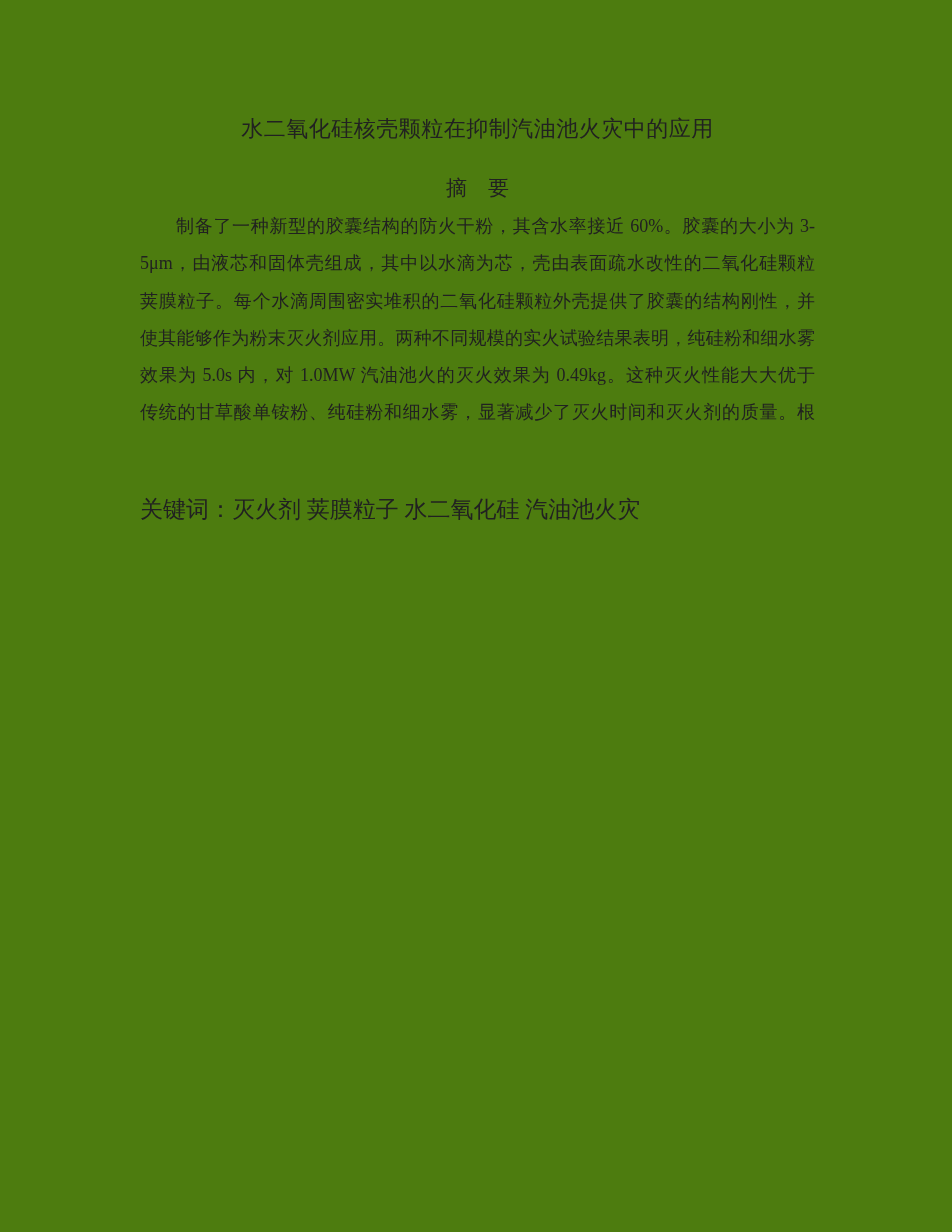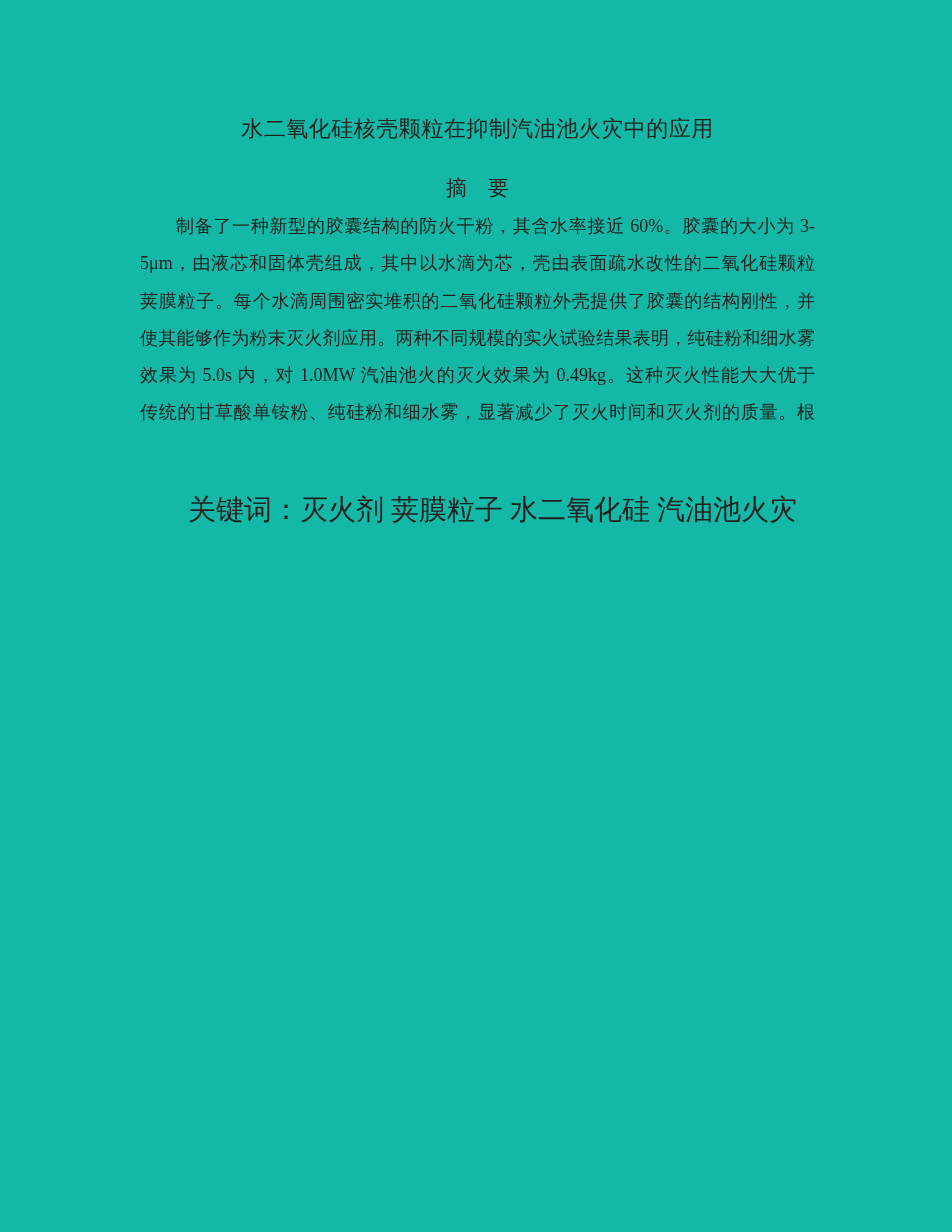--- a/index.html
+++ b/index.html
@@ -11,21 +11,21 @@
     height: 1232px;
     background: #ffffff;
     font-family: "Liberation Serif", "DejaVu Serif", serif;
     color: #212121;
     overflow: hidden;
   }
   .page {
     position: relative;
     width: 952px;
     height: 1232px;
-    background: #14b8a6;
+    background: #4d7c0f;
     box-sizing: border-box;
     padding: 112px 137px 0 140px;
   }
   .doc-title {
     font-size: 22px;
     line-height: 34px;
     text-align: center;
     font-weight: normal;
     margin: 0;
     letter-spacing: 0.5px;
@@ -51,24 +51,23 @@
   }
   .abstract .line.first {
     text-indent: 2em;
   }
   .abstract .line.last {
     text-align: left;
     text-align-last: left;
   }
   .keywords {
     margin-top: 59px;
-    font-size: 28px;
+    font-size: 23px;
     line-height: 37px;
     text-align: left;
-    margin-left: 48px;
   }
   .keywords .kw-label,
   .keywords .kw-list {
     display: inline;
   }
 </style>
 </head>
 <body>
 
 <div class="page">

